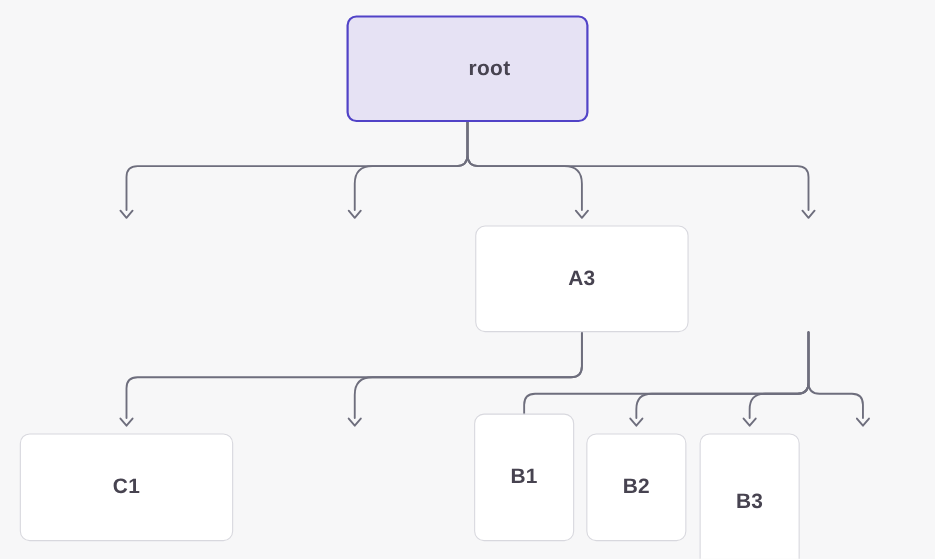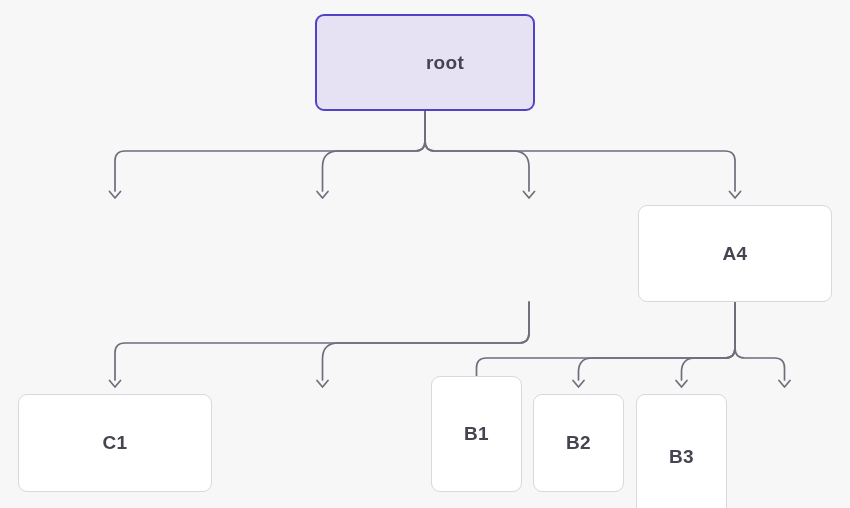--- a/index.html
+++ b/index.html
@@ -68,22 +68,22 @@
     <path d="M735 302 L735 348 Q735 358 725 358 L486.5 358 Q476.5 358 476.5 368 L476.5 380 M471 380.5 L476.5 387 L482 380.5"></path>
     <path d="M735 302 L735 348 Q735 358 725 358 L592.5 358 Q578.5 358 578.5 372 L578.5 380 M573 380.5 L578.5 387 L584 380.5"></path>
     <path d="M735 302 L735 348 Q735 358 725 358 L695.5 358 Q681.5 358 681.5 372 L681.5 380 M676 380.5 L681.5 387 L687 380.5"></path>
     <path d="M735 302 L735 348 Q735 358 745 358 L774.5 358 Q784.5 358 784.5 368 L784.5 380 M779 380.5 L784.5 387 L790 380.5"></path>
   </svg>
 
   <div class="node root" style="left:315px;top:14px;width:220px;height:97px">
     <span>root</span>
   </div>
 
-  <div class="node" style="left:638px;top:205px;width:194px;height:97px">
-    <span>A4</span>
+  <div class="node" style="left:432px;top:205px;width:194px;height:97px">
+    <span>A3</span>
   </div>
 
   <div class="node" style="left:18px;top:394px;width:194px;height:98px">
     <span>C1</span>
   </div>
   <div class="node" style="left:431px;top:376px;width:91px;height:116px">
     <span>B1</span>
   </div>
   <div class="node" style="left:533px;top:394px;width:91px;height:98px">
     <span>B2</span>

